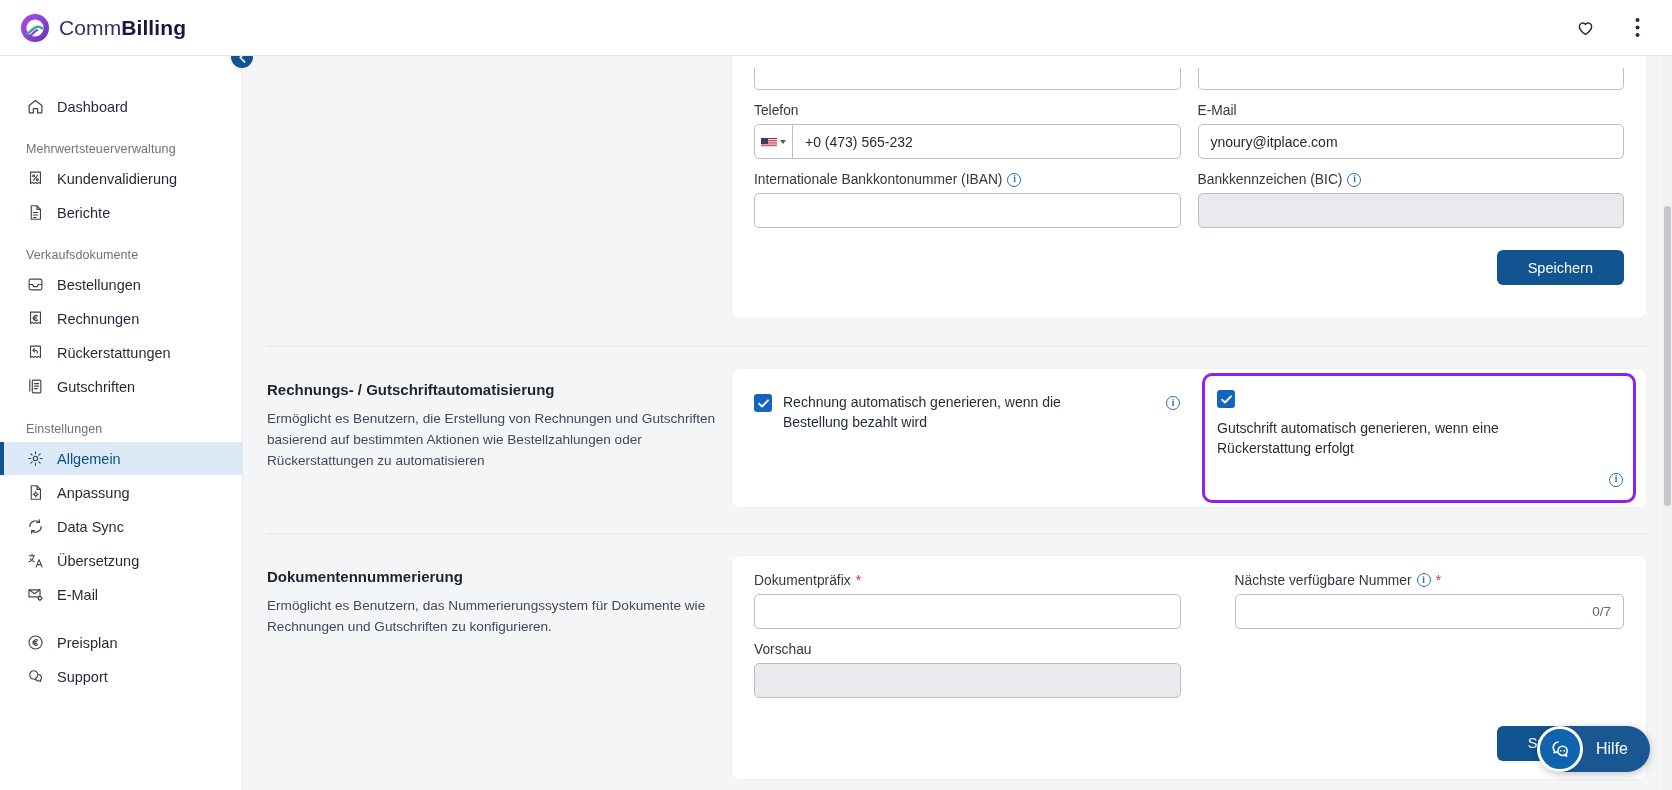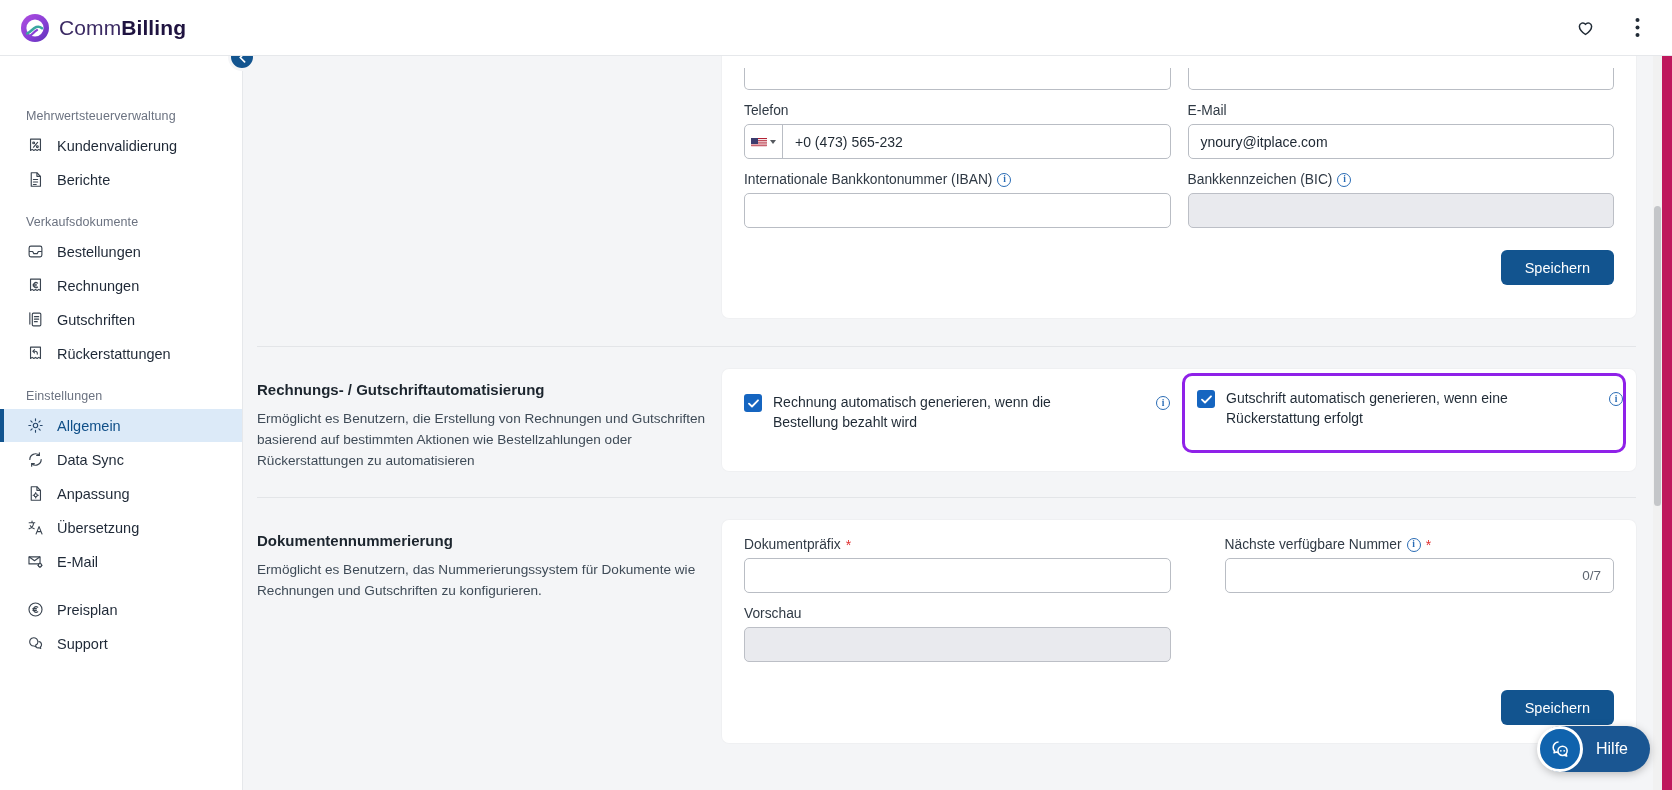--- a/index.html
+++ b/index.html
@@ -52,21 +52,21 @@
   .nav-item.active { background: #dceaf8; color: #0f4f88; font-weight: 400; }
   .nav-item.active::before {
     content: ""; position: absolute; left: 0; top: 0; bottom: 0; width: 4px; background: #12548f;
   }
   .nav-ico { width: 19px; height: 19px; flex: 0 0 19px; display: flex; align-items: center; justify-content: center; }
   .nav-ico svg { display: block; }
   .nav-gap { height: 14px; }
 
   
   .main {
-    position: absolute; top: 56px; left: 233px; width: 1429px; height: 734px;
+    position: absolute; top: 56px; left: 243px; width: 1429px; height: 734px;
     background: #f4f5f7; overflow: hidden;
   }
   .scrollbar {
     position: absolute; top: 0; right: 0; width: 9px; height: 734px; background: #f1f1f1;
   }
   .scrollbar .thumb {
     position: absolute; top: 150px; left: 1px; width: 7px; height: 300px;
     background: #c4c6c9; border-radius: 4px;
   }
 
@@ -124,31 +124,31 @@
   .info-ic {
     width: 14px; height: 14px; border-radius: 50%;
     border: 1.3px solid #2a6cb5; color: #2a6cb5;
     font-size: 9.5px; line-height: 11px; text-align: center;
     display: inline-flex; align-items: center; justify-content: center;
     font-family: "Liberation Serif", serif; font-weight: 700; cursor: pointer;
   }
 
   .btn-primary {
     background: #12548f; color: #fff; border: none; border-radius: 6px;
-    height: 35px; padding: 0 24px; font-size: 14.5px; cursor: pointer;
+    height: 35px; padding: 0 31px; font-size: 14.5px; cursor: pointer;
     font-family: "Liberation Sans", sans-serif;
   }
   .btn-row { display: flex; justify-content: flex-end; margin-top: 9px; }
 
   
   .chk-grid { display: grid; grid-template-columns: 1fr 1fr; gap: 0px; align-items: stretch; }
   .chk-cell { display: flex; align-items: flex-start; gap: 11px; padding: 14px 10px 14px 2px; }
   .chk-cell.highlight {
     border: 3px solid #8f21e8; border-radius: 10px;
-    padding: 13px 0 13px 12px; margin: -6px -8px -6px 2px;
+    padding: 13px 10px 13px 12px; margin: -6px -8px -6px 12px; flex-direction: column;
   }
   .chk {
     width: 18px; height: 18px; border-radius: 3px; background: #1565c0;
     flex: 0 0 18px; margin-top: 1px; display: flex; align-items: center; justify-content: center;
     cursor: pointer;
   }
   .chk svg { display: block; }
   .chk-text { font-size: 14px; line-height: 1.42; color: #1f2a35; max-width: 330px; }
   .chk-info { margin-left: auto; margin-top: 3px; }
 
@@ -207,20 +207,28 @@
     </div>
   </div>
 
   <div class="sidebar">
     <div class="collapse-btn">
       <svg width="9" height="11" viewBox="0 0 9 11">
           <path d="M6.6 1.2 2.2 5.5l4.4 4.3" stroke="#fff" stroke-width="1.7" fill="none" stroke-linecap="round" stroke-linejoin="round"></path>
         </svg>
     </div>
 
+    <div class="nav-item">
+      <span class="nav-ico">
+        <svg width="17" height="17" viewBox="0 0 24 24" fill="none" stroke="#3a4450" stroke-width="1.7">
+            <path d="M3 10.5 12 3.5l9 7V20a1 1 0 0 1-1 1h-5v-6H9v6H4a1 1 0 0 1-1-1z" stroke-linejoin="round"></path>
+          </svg>
+      </span>
+      <span>Dashboard</span>
+    </div>
 
     <div class="nav-section-label">Mehrwertsteuerverwaltung</div>
     <div class="nav-item">
       <span class="nav-ico">
         <svg width="17" height="17" viewBox="0 0 24 24" fill="none" stroke="#3a4450" stroke-width="1.6">
           <path d="M5 3h14v16l-2.3-1.5L14.4 19 12 17.5 9.6 19 7.3 17.5 5 19z" stroke-linejoin="round"></path>
           <path d="M9 14.5 15 7.5" stroke-linecap="round"></path>
             <circle cx="9.4" cy="8.3" r="1.3"></circle>
             <circle cx="14.6" cy="13.7" r="1.3"></circle>
         </svg>
@@ -253,67 +261,67 @@
         <svg width="17" height="17" viewBox="0 0 24 24" fill="none" stroke="#3a4450" stroke-width="1.6">
           <path d="M5 3h14v16l-2.3-1.5L14.4 19 12 17.5 9.6 19 7.3 17.5 5 19z" stroke-linejoin="round"></path>
           <path d="M15 8.6a3.6 3.6 0 1 0 0 5.6M8.6 10.3h4.6M8.6 12.5h4.6" stroke-linecap="round"></path>
         </svg>
       </span>
       <span>Rechnungen</span>
     </div>
     <div class="nav-item">
       <span class="nav-ico">
         <svg width="17" height="17" viewBox="0 0 24 24" fill="none" stroke="#3a4450" stroke-width="1.6">
+          <path d="M5 3h14v16l-2.3-1.5L14.4 19 12 17.5 9.6 19 7.3 17.5 5 19z" stroke-linejoin="round"></path>
+          <path d="M14.5 13c.6-2.3-.7-4.2-3.2-4.2H8.8" stroke-linecap="round"></path>
+            <path d="M10.6 6.6 8.4 8.8l2.2 2.2" stroke-linecap="round" stroke-linejoin="round"></path>
+        </svg>
+      </span>
+      <span>Rückerstattungen</span>
+    </div>
+    <div class="nav-item">
+      <span class="nav-ico">
+        <svg width="17" height="17" viewBox="0 0 24 24" fill="none" stroke="#3a4450" stroke-width="1.6">
           <path d="M4 2.5v16" stroke-linecap="round"></path>
           <rect x="7.5" y="3" width="12" height="18" rx="1.6"></rect>
           <path d="M10.5 8h6M10.5 11.5h6M10.5 15h4" stroke-linecap="round"></path>
         </svg>
       </span>
       <span>Gutschriften</span>
     </div>
-    <div class="nav-item">
-      <span class="nav-ico">
-        <svg width="17" height="17" viewBox="0 0 24 24" fill="none" stroke="#3a4450" stroke-width="1.6">
-          <path d="M5 3h14v16l-2.3-1.5L14.4 19 12 17.5 9.6 19 7.3 17.5 5 19z" stroke-linejoin="round"></path>
-          <path d="M14.5 13c.6-2.3-.7-4.2-3.2-4.2H8.8" stroke-linecap="round"></path>
-            <path d="M10.6 6.6 8.4 8.8l2.2 2.2" stroke-linecap="round" stroke-linejoin="round"></path>
-        </svg>
-      </span>
-      <span>Rückerstattungen</span>
-    </div>
 
     <div class="nav-section-label">Einstellungen</div>
     <div class="nav-item active">
       <span class="nav-ico">
         <svg width="17" height="17" viewBox="0 0 24 24" fill="none" stroke="#28486b" stroke-width="1.6">
           <circle cx="12" cy="12" r="3.1"></circle>
           <path d="M12 2.6v2.6M12 18.8v2.6M21.4 12h-2.6M5.2 12H2.6M18.6 5.4l-1.8 1.8M7.2 16.8l-1.8 1.8M18.6 18.6l-1.8-1.8M7.2 7.2 5.4 5.4" stroke-linecap="round"></path>
         </svg>
       </span>
       <span>Allgemein</span>
-    </div>
-    <div class="nav-item">
-      <span class="nav-ico">
-        <svg width="17" height="17" viewBox="0 0 24 24" fill="none" stroke="#3a4450" stroke-width="1.7">
-          <path d="M20 12a8 8 0 0 1-13.3 6M4 12a8 8 0 0 1 13.3-6" stroke-linecap="round"></path>
-          <path d="M17.4 2.6V6.3h-3.7M6.6 21.4v-3.7h3.7" stroke-linecap="round" stroke-linejoin="round"></path>
-        </svg>
-      </span>
-      <span>Data Sync</span>
     </div>
     <div class="nav-item">
       <span class="nav-ico">
         <svg width="17" height="17" viewBox="0 0 24 24" fill="none" stroke="#3a4450" stroke-width="1.6">
           <path d="M6 2.5h8l5 5V21.5H6z" stroke-linejoin="round"></path>
             <path d="M14 2.5v5h5" stroke-linejoin="round"></path>
           <circle cx="12.3" cy="14.5" r="2.2"></circle>
             <path d="M12.3 10.8v1.2M12.3 17v1.2M16 14.5h-1.2M9.8 14.5H8.6" stroke-linecap="round"></path>
         </svg>
       </span>
       <span>Anpassung</span>
+    </div>
+    <div class="nav-item">
+      <span class="nav-ico">
+        <svg width="17" height="17" viewBox="0 0 24 24" fill="none" stroke="#3a4450" stroke-width="1.7">
+          <path d="M20 12a8 8 0 0 1-13.3 6M4 12a8 8 0 0 1 13.3-6" stroke-linecap="round"></path>
+          <path d="M17.4 2.6V6.3h-3.7M6.6 21.4v-3.7h3.7" stroke-linecap="round" stroke-linejoin="round"></path>
+        </svg>
+      </span>
+      <span>Data Sync</span>
     </div>
     <div class="nav-item">
       <span class="nav-ico">
         <svg width="17" height="17" viewBox="0 0 24 24" fill="none" stroke="#3a4450" stroke-width="1.5">
           <path d="M3 5.3h8M7.1 3v2.3M9.2 5.3c0 4-2.7 7.3-6.2 8.6M4.6 9.4c1.3 2.2 3.3 3.7 5.6 4.4" stroke-linecap="round"></path>
           <path d="M12.8 21.2 17 10.7l4.2 10.5M14.4 17.8h5.2" stroke-linecap="round" stroke-linejoin="round"></path>
         </svg>
       </span>
       <span>Übersetzung</span>
     </div>

